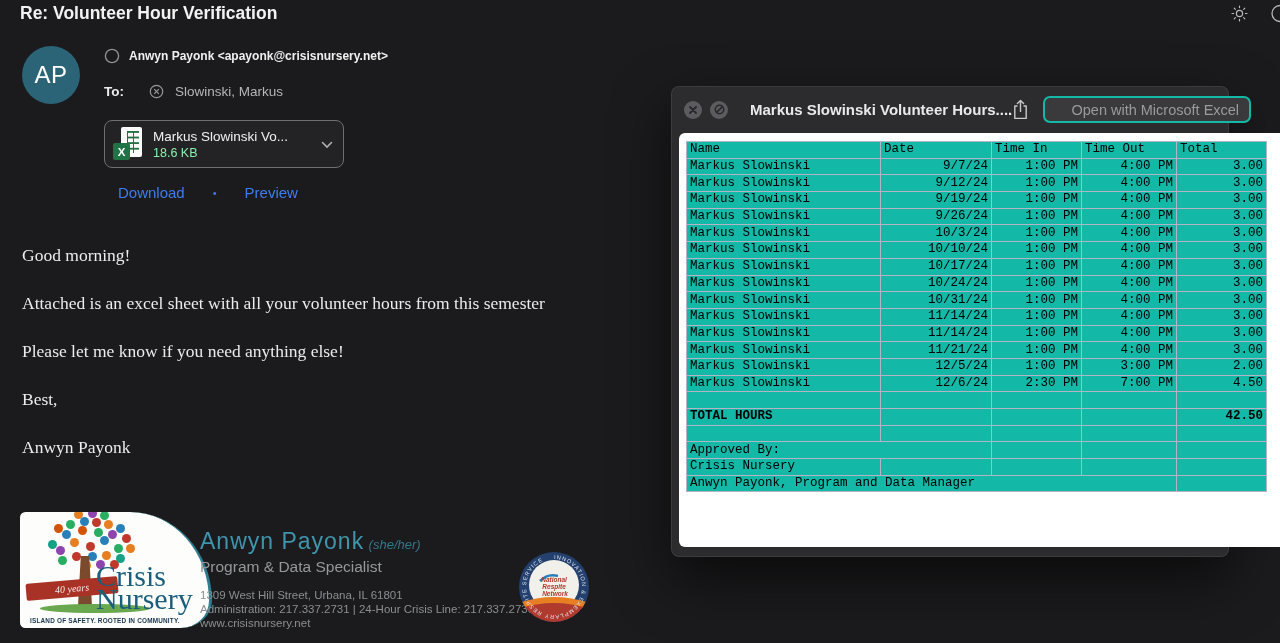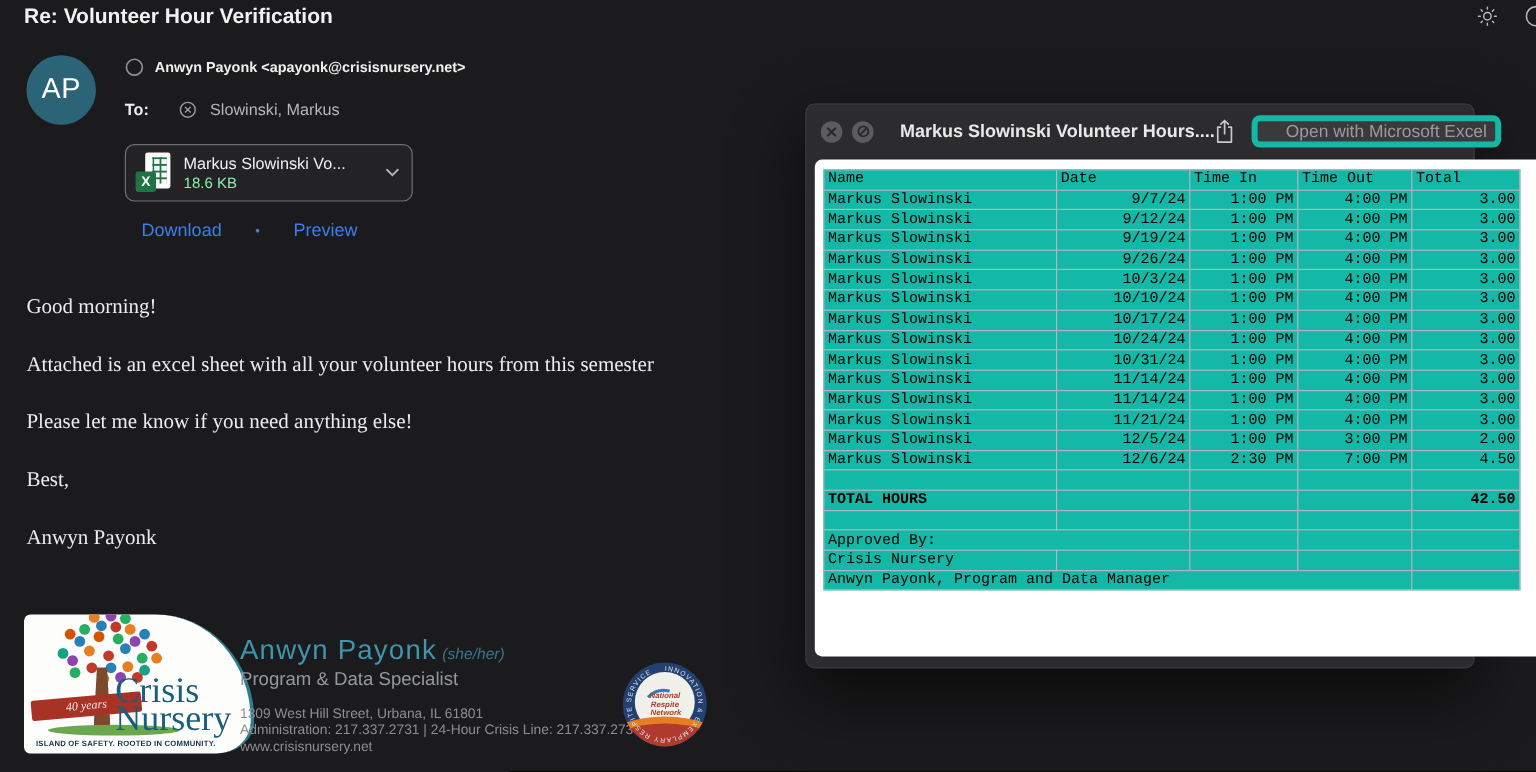--- a/index.html
+++ b/index.html
@@ -79,21 +79,21 @@
   .badge { position:absolute; left:498px; top:39px; }
 
   
   .ql { position:absolute; left:633px; top:86px; width:558px; height:471px; background:#2c2c2e;
         border-radius:8px; box-shadow:0 22px 55px rgba(0,0,0,.6), 0 0 0 1px rgba(255,255,255,.08) inset; z-index:10;margin-left:38px; }
   .ql-titlebar { position:absolute; left:0; top:0; right:0; height:47px; display:flex; align-items:center; padding:0 8px 0 13px; }
   .ql-btn { width:18px; height:18px; border-radius:50%; background:#5c5c60; display:flex; align-items:center;
             justify-content:center; margin-right:8px; cursor:pointer; flex:0 0 auto; }
   .ql-title { font-size:15px; font-weight:bold; color:#e9e9ea; margin-left:14px; white-space:nowrap; }
   .ql-share { margin-left:auto; cursor:pointer; flex:0 0 auto; display:flex; }
-  .ql-open { margin-left:14px; width:208px; height:27px; background:#3a3a3c; border:5px solid #14b8a6;
+  .ql-open { margin-left:14px; width:208px; height:27px; background:#3a3a3c; border:2px solid #14b8a6;
              border-radius:7px; color:#9a9a9f; font-size:14.5px; display:flex; align-items:center;
              justify-content:center; cursor:pointer; flex:0 0 auto; font-family:"Liberation Sans",sans-serif;padding-left:16px; }
   .ql-content { position:absolute; left:8px; top:47px; width:619px; height:414px; background:#fff; border-radius:6px; overflow:hidden; }
   .hours-table { position:absolute; left:7px; top:8px; border-collapse:collapse; table-layout:fixed;
                  font-family:Liberation Mono, monospace; font-size:12.5px; color:#000; background:#14b8a6; }
   .hours-table td { border:1px solid #b4b4c4; height:16.7px; line-height:15px; padding:0 3px;
                     white-space:nowrap; overflow:hidden; }
   .hours-table td:empty::after { content:"\00a0"; }
   .hours-table td.num { text-align:right; }
   .hours-table td.bold { font-weight:bold; }

